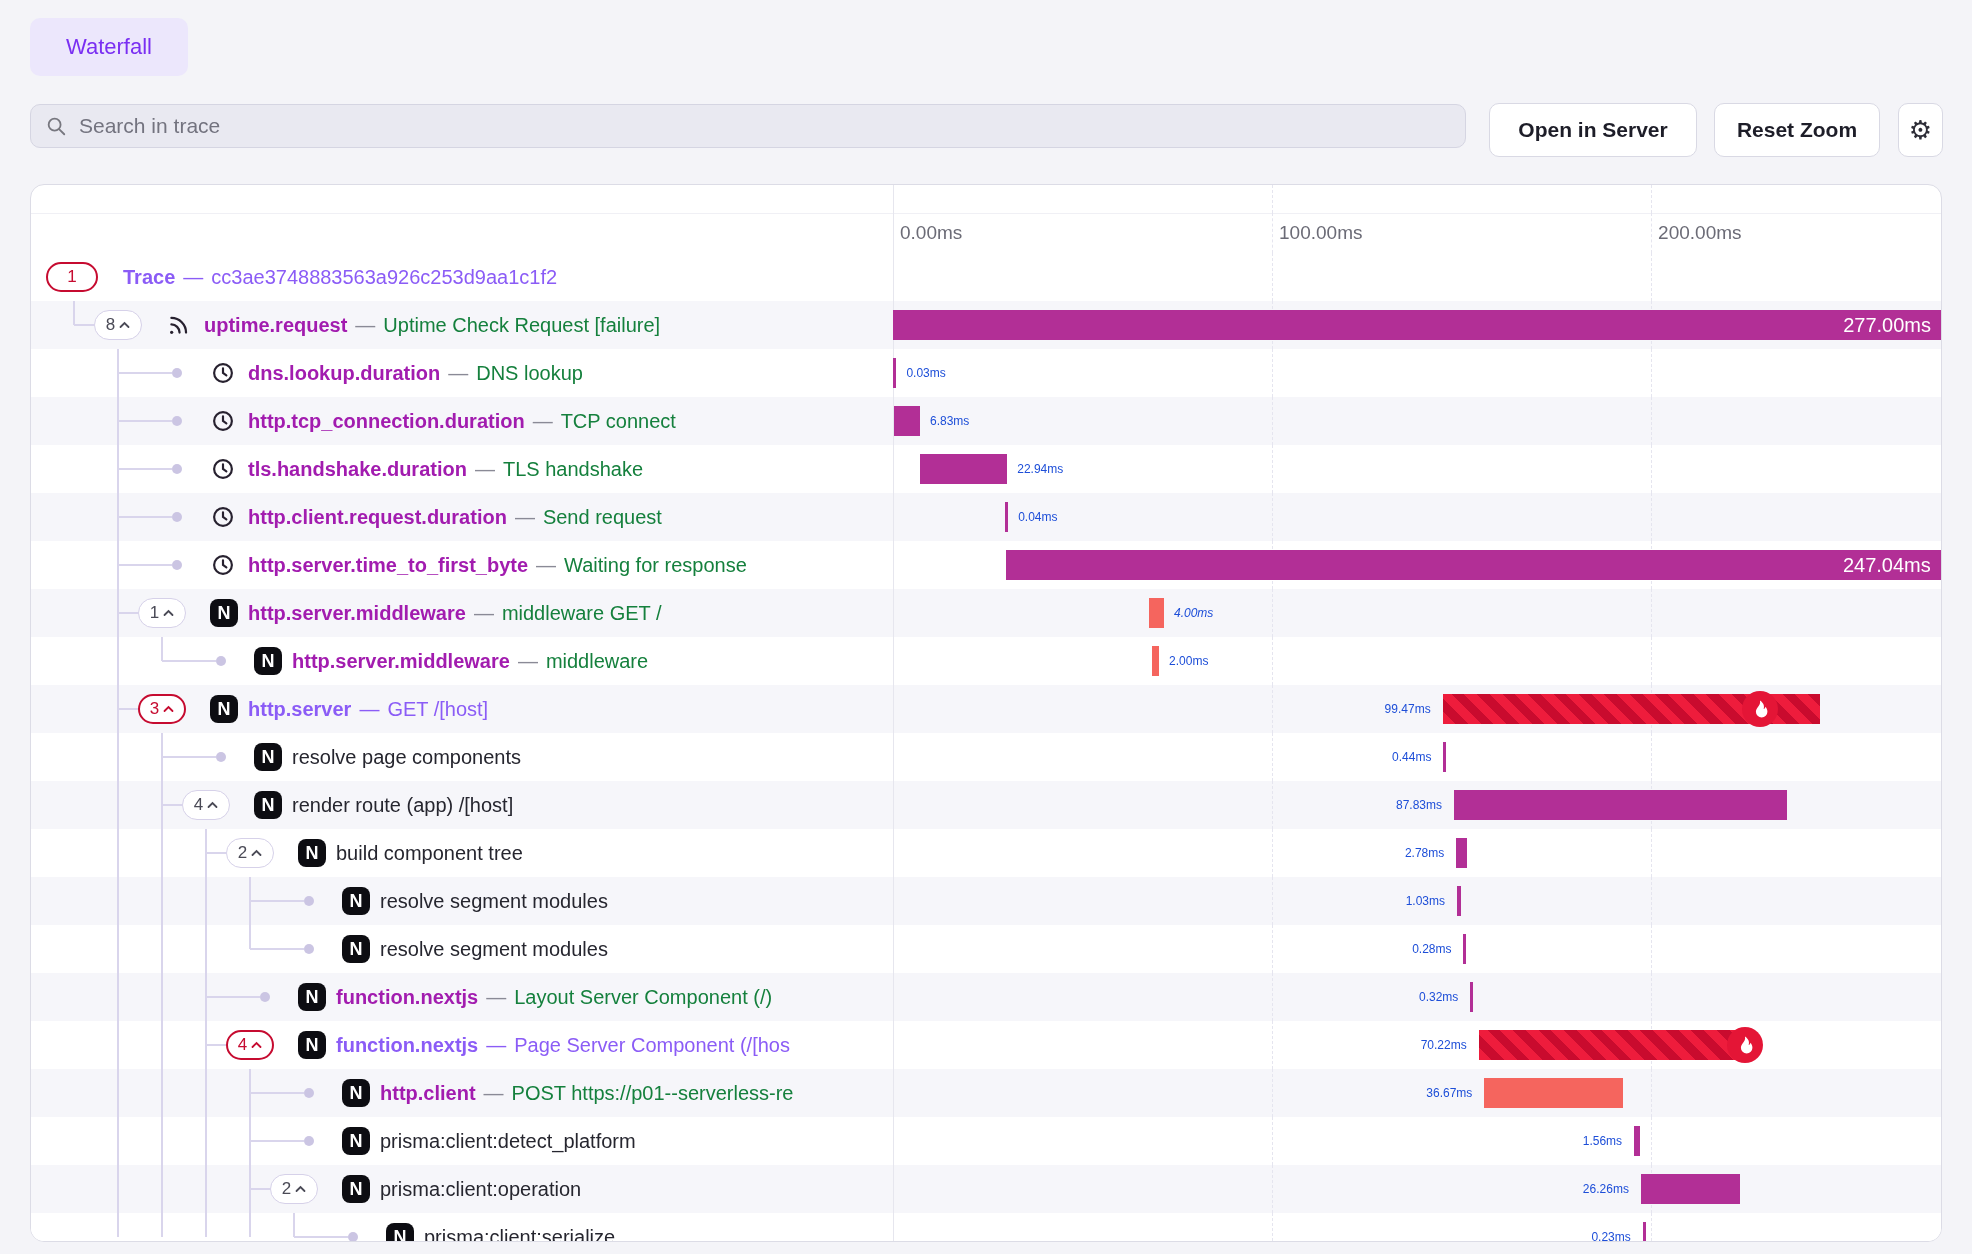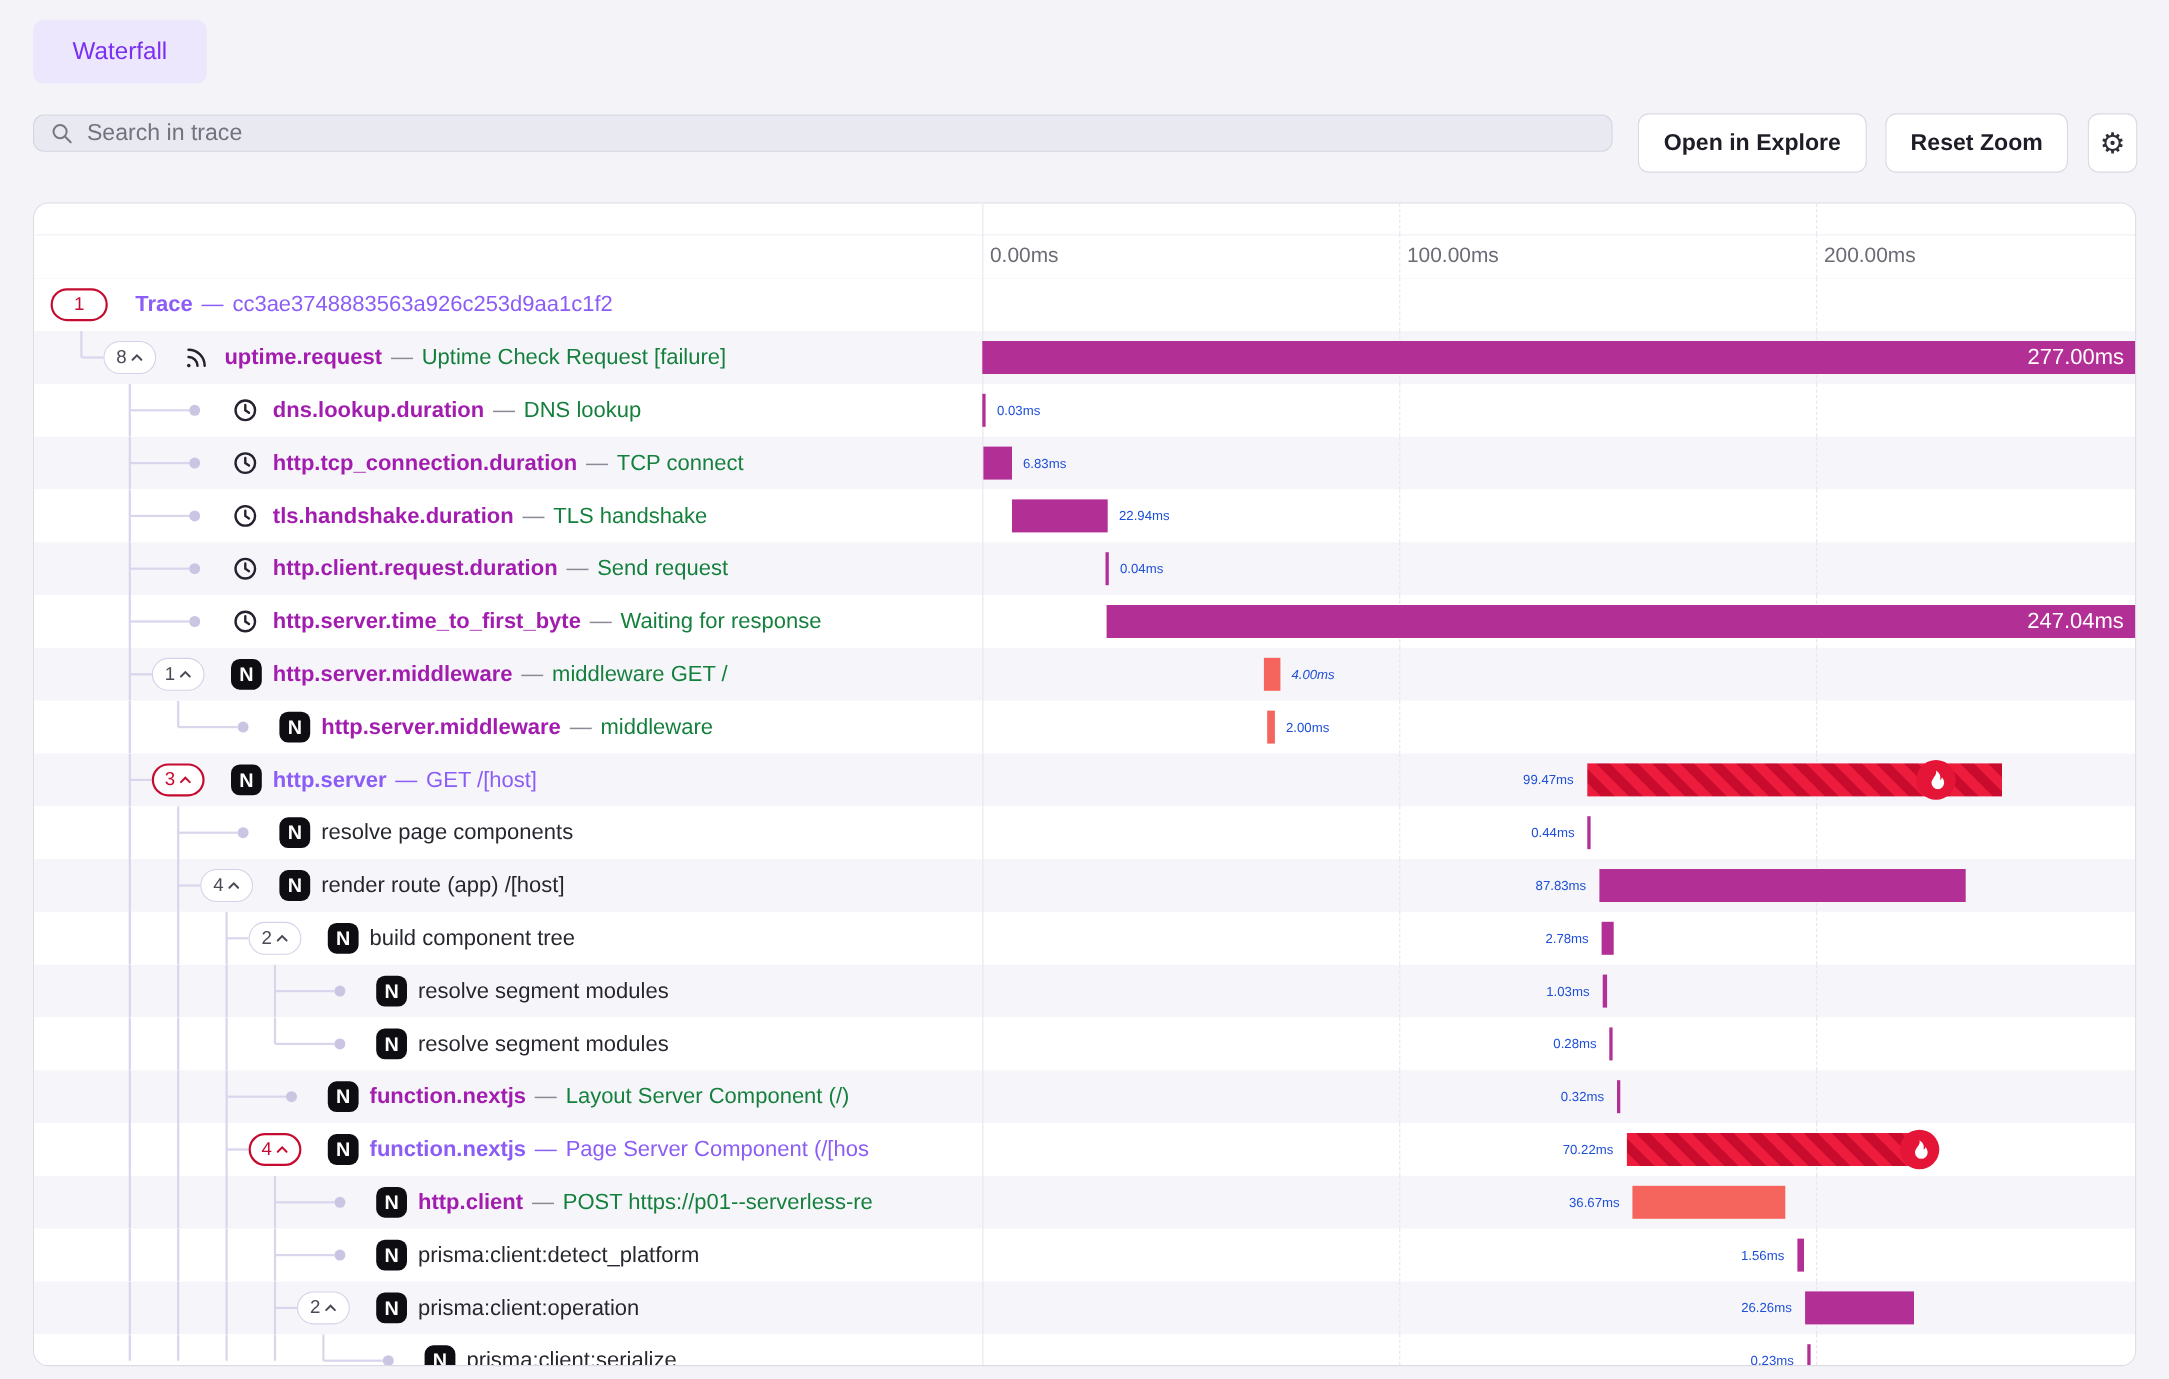--- a/index.html
+++ b/index.html
@@ -7,21 +7,21 @@
     width:1972px;height:1254px;position:relative;overflow:hidden;
     background:#f4f4f8;font-family:"Liberation Sans",sans-serif;color:#1b1b26;
   }
   
   .tab{
     position:absolute;left:30px;top:18px;height:58px;padding:0 36px;
     background:#ece7fc;color:#7a2ff2;font-size:22px;font-weight:500;
     border-radius:10px;display:flex;align-items:center;cursor:pointer;
   }
   .searchbar{
-    position:absolute;left:30px;top:104px;width:1436px;height:34px;box-sizing:border-box;
+    position:absolute;left:30px;top:104px;width:1436px;height:44px;box-sizing:border-box;
     background:#e9e9f1;border:1px solid #d5d5e2;border-radius:10px;
     display:flex;align-items:center;padding:0 14px;gap:10px;
   }
   .searchbar input{
     border:none;outline:none;background:transparent;flex:1;
     font-family:"Liberation Sans",sans-serif;font-size:21px;color:#3c3c46;
   }
   .searchbar input::placeholder{color:#73737f;}
   .btn{
     position:absolute;top:103px;height:54px;box-sizing:border-box;
@@ -93,21 +93,21 @@
   <span style="display:flex">
     <svg width="22" height="22" viewBox="0 0 24 24" fill="none" stroke="#77777f" stroke-width="2" stroke-linecap="round">
         <circle cx="10.5" cy="10.5" r="6.5"></circle>
         <path d="M15.6 15.6L21 21"></path>
       </svg>
   </span>
   <input type="text" placeholder="Search in trace" style="">
 </div>
 
 <div class="btn" id="btn-explore">
-  <span>Open in Explore</span>
+  <span>Open in Server</span>
 </div>
 <div class="btn" id="btn-reset">
   <span>Reset Zoom</span>
 </div>
 <div class="btn" id="btn-settings">
   <span>⚙</span>
 </div>
 
 <div class="panel">
   <div class="strip-top" id="strip-top">

